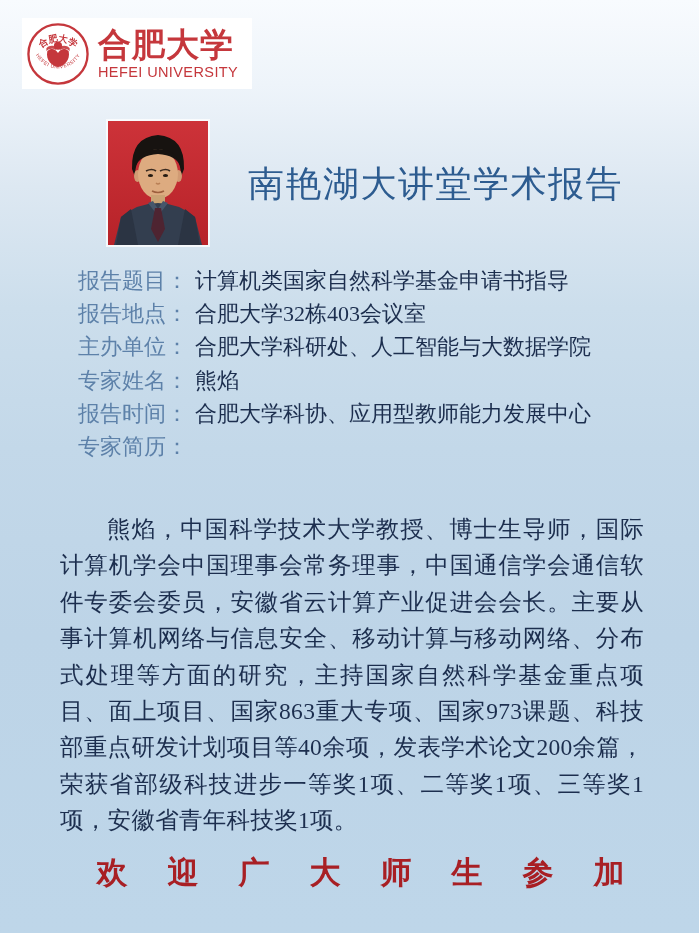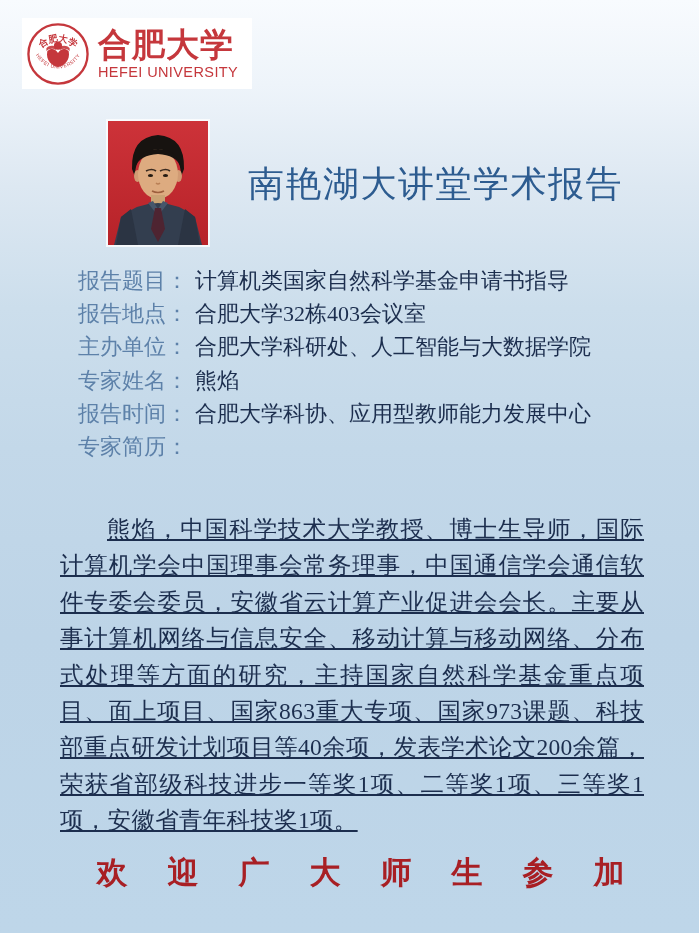--- a/index.html
+++ b/index.html
@@ -57,21 +57,20 @@
   }
   .info-label{color:#5d81a9;}
   .info-value{color:#1c2e4e;margin-left:7px;}
 
   
   .bio{
     position:absolute;left:60px;top:511px;width:584px;
     font-size:23.5px;line-height:36.4px;
     color:#1c2e4e;text-align:justify;text-indent:2em;
     letter-spacing:0.3px;
-    text-decoration:underline;
   }
 
   
   .footer{
     position:absolute;left:0;top:852px;width:100%;
     text-align:center;color:#a81f24;
     font-size:31px;font-weight:600;
     letter-spacing:40px;padding-left:62px;
     box-sizing:border-box;white-space:nowrap;
   }

